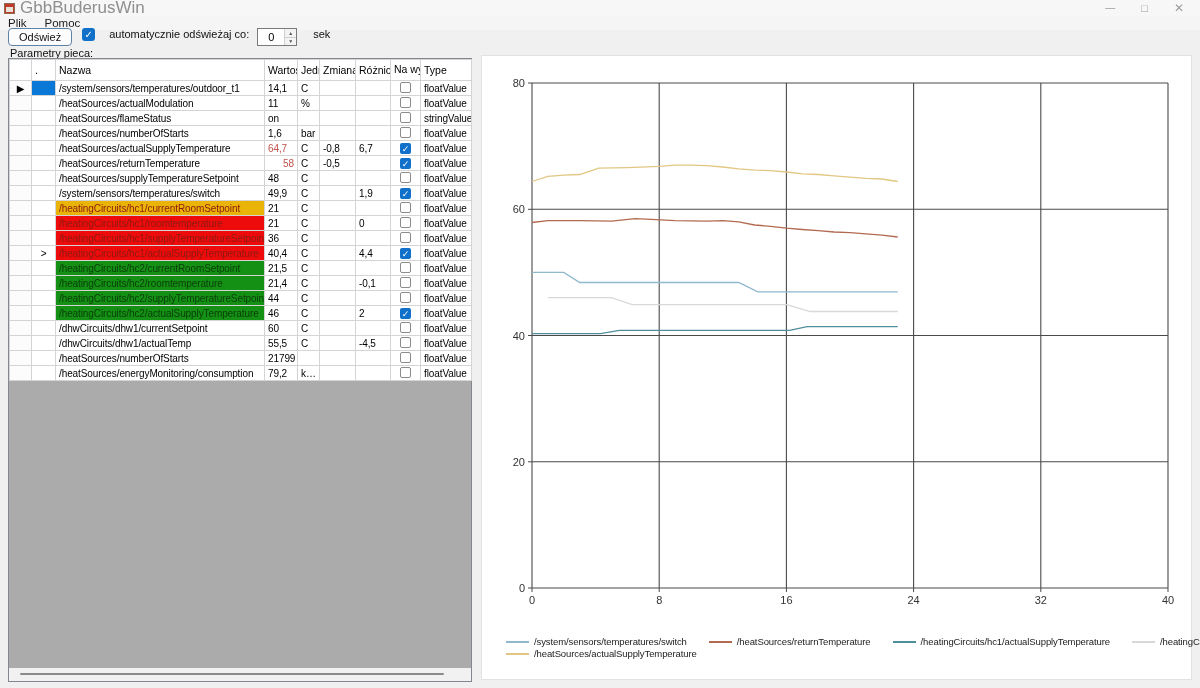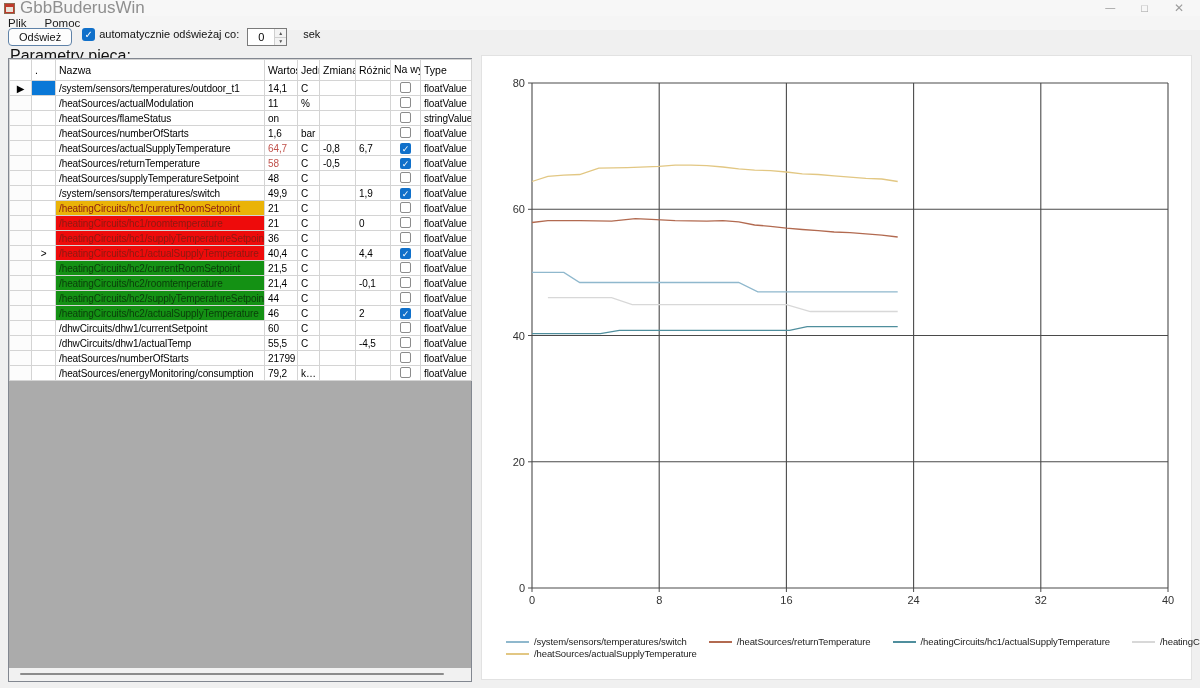--- a/index.html
+++ b/index.html
@@ -15,28 +15,28 @@
   .win-btn { font-size:10px; color:#9c9c9c; line-height:10px; cursor:default; }
 
   
   .menubar { position:absolute; left:0; top:16px; width:1200px; height:14px; background:#f5f5f5; display:flex; align-items:center; padding-left:8px; gap:18px; }
   .menu-item { font-size:11.5px; color:#1a1a1a; }
 
   
   .toolbar { position:absolute; left:8px; top:28px; height:20px; display:flex; }
   .btn-refresh { height:18px; padding:0 10px; font-size:11px; color:#111; background:#fdfdfd; border:1px solid #5f82a8; border-radius:4px; font-family:"Liberation Sans",sans-serif; }
   .cb-auto { width:13px; height:13px; border-radius:3px; margin-left:10px; display:flex; align-items:center; justify-content:center; color:#fff; font-size:10px; line-height:10px; }
-  .lbl { font-size:11px; color:#111; margin-left:4px; }
+  .lbl { font-size:11px; color:#111; margin-left:14px; }
   .spinbox { margin-left:8px; height:18px; width:40px; border:1px solid #7a7a7a; background:#fff; display:flex; }
   .spinbox input { width:26px; border:none; outline:none; font-size:11px; text-align:center; font-family:"Liberation Sans",sans-serif; }
   .spinner { width:12px; display:flex; flex-direction:column; border-left:1px solid #cfcfcf; }
   .spin-btn { flex:1; font-size:5px; color:#555; display:flex; align-items:center; justify-content:center; background:#f3f3f3; }
   .unit-lbl { font-size:11px; color:#111; margin-left:16px; }
 
-  .group-label { position:absolute; left:10px; top:47px; font-size:16px; color:#111; }
+  .group-label { position:absolute; left:10px; top:47px; font-size:11px; color:#111; }
 
   
   .left-panel { position:absolute; left:8px; top:58px; width:464px; height:624px; border:1px solid #828790; background:#ababab; display:flex; flex-direction:column; }
   table.grid { border-collapse:collapse; table-layout:fixed; width:462px; background:#fff; }
   table.grid th, table.grid td { border:1px solid #d4d4d4; font-weight:normal; overflow:hidden; white-space:nowrap; padding:0 3px; }
   table.grid th { height:21px; font-size:10.5px; text-align:left; color:#000; background:#fff; vertical-align:middle; }
   th.c-chart-h { font-size:9px; line-height:1.1; padding:0 1px; }
   th.c-mark-h { color:#777; font-size:8px; text-align:center; }
   table.grid td { height:15px; font-size:10px; color:#000; letter-spacing:-0.1px; }
   td.c-rowhdr { text-align:center; font-size:7px; color:#000; background:#fcfcfc; }
@@ -173,21 +173,21 @@
             <td class="c-unit">C</td>
             <td class="c-change">-0,8</td>
             <td class="c-diff">6,7</td>
             <td class="c-chart"><span class="cb checked" style="background: rgb(16, 112, 202);">✓</span></td>
             <td class="c-type">floatValue</td>
           </tr>
           <tr>
             <td class="c-rowhdr"></td>
             <td class=""></td>
             <td class="c-name">/heatSources/returnTemperature</td>
-            <td class="c-value" style="color: rgb(192, 82, 76);">58</td>
+            <td class="c-value" style="color: rgb(192, 82, 76); text-align: right;">58</td>
             <td class="c-unit">C</td>
             <td class="c-change">-0,5</td>
             <td class="c-diff"></td>
             <td class="c-chart"><span class="cb checked" style="background: rgb(16, 112, 202);">✓</span></td>
             <td class="c-type">floatValue</td>
           </tr>
           <tr>
             <td class="c-rowhdr"></td>
             <td class=""></td>
             <td class="c-name">/heatSources/supplyTemperatureSetpoint</td>

